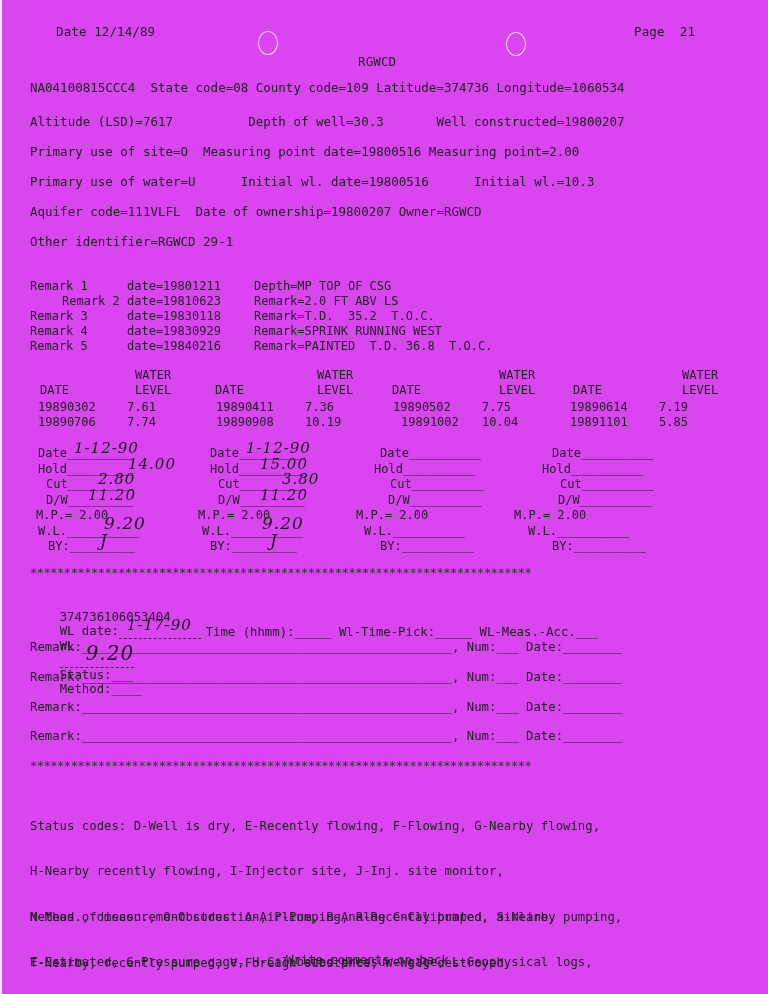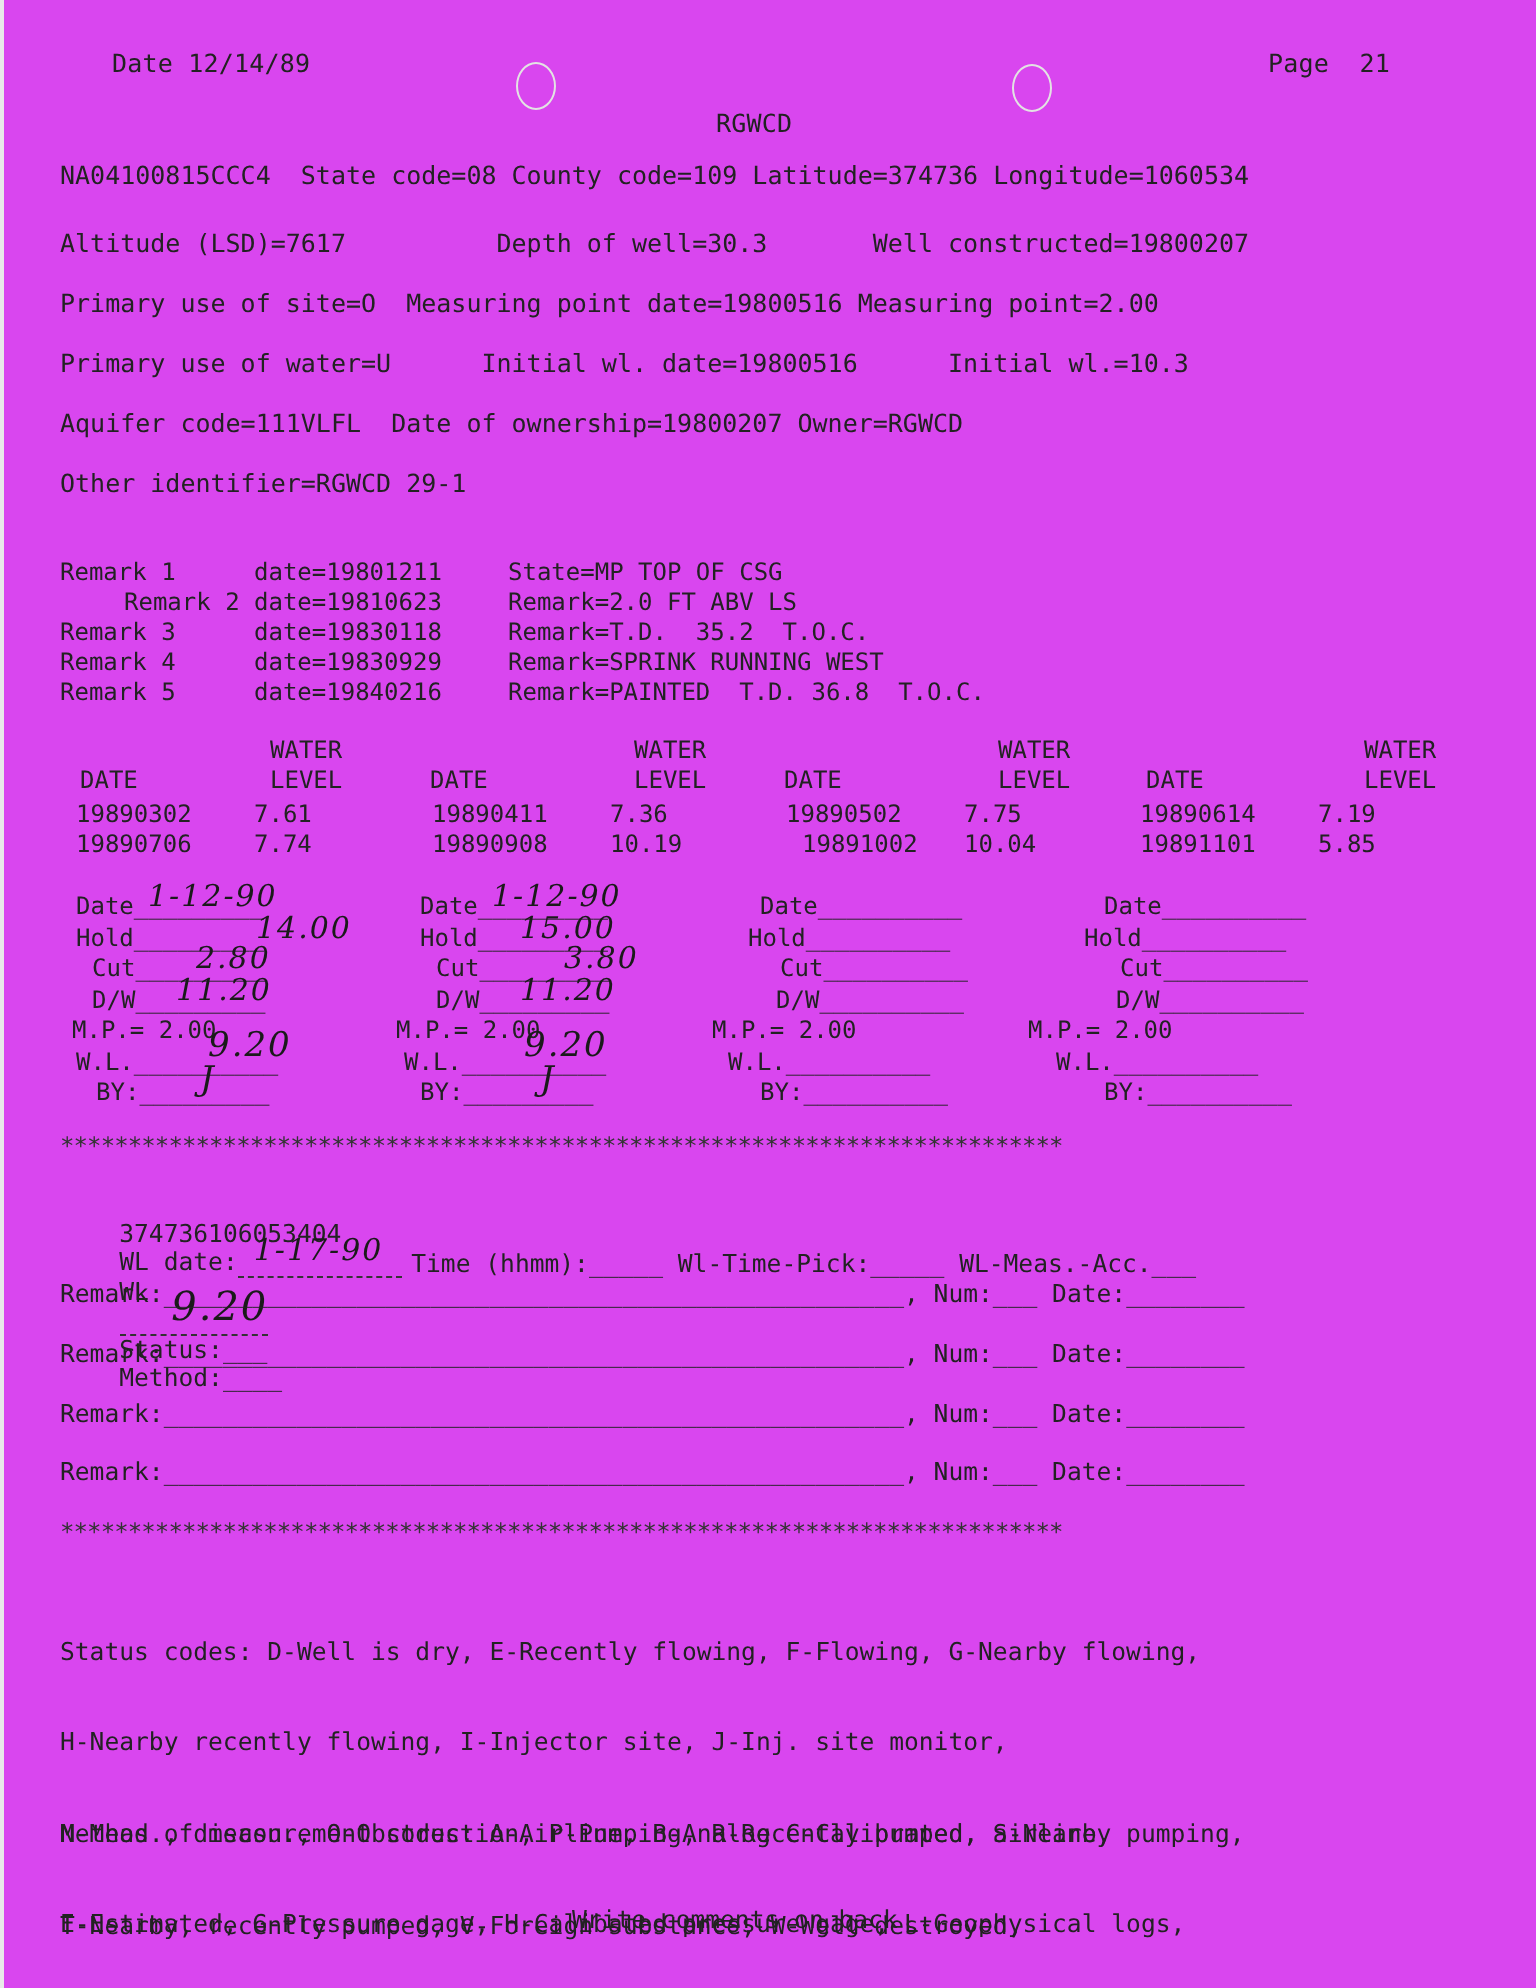--- a/index.html
+++ b/index.html
@@ -37,21 +37,21 @@
   <div class="abs t" style="left:356px; top:54px;">RGWCD</div>
 
   <div class="row" style="top:80px;">NA04100815CCC4  State code=08 County code=109 Latitude=374736 Longitude=1060534</div>
   <div class="row" style="top:114px;">Altitude (LSD)=7617          Depth of well=30.3       Well constructed=19800207</div>
   <div class="row" style="top:144px;">Primary use of site=O  Measuring point date=19800516 Measuring point=2.00</div>
   <div class="row" style="top:174px;">Primary use of water=U      Initial wl. date=19800516      Initial wl.=10.3</div>
   <div class="row" style="top:204px;text-align:right;">Aquifer code=111VLFL  Date of ownership=19800207 Owner=RGWCD</div>
   <div class="row" style="top:234px;">Other identifier=RGWCD 29-1</div>
 
   <div>
-    <div class="rem" style="top:279px;"><span>Remark 1</span><span style="position:absolute;left:97px;">date=19801211</span><span style="position:absolute;left:224px;">State=MP TOP OF CSG</span></div>
+    <div class="rem" style="top:279px;"><span>Remark 1</span><span style="position:absolute;left:97px;">date=19801211</span><span style="position:absolute;left:224px;">Depth=MP TOP OF CSG</span></div>
     <div class="rem" style="top:294px;padding-left:32px;"><span>Remark 2</span><span style="position:absolute;left:97px;">date=19810623</span><span style="position:absolute;left:224px;">Remark=2.0 FT ABV LS</span></div>
     <div class="rem" style="top:309px;"><span>Remark 3</span><span style="position:absolute;left:97px;">date=19830118</span><span style="position:absolute;left:224px;">Remark=T.D.  35.2  T.O.C.</span></div>
     <div class="rem" style="top:324px;"><span>Remark 4</span><span style="position:absolute;left:97px;">date=19830929</span><span style="position:absolute;left:224px;">Remark=SPRINK RUNNING WEST</span></div>
     <div class="rem" style="top:339px;"><span>Remark 5</span><span style="position:absolute;left:97px;">date=19840216</span><span style="position:absolute;left:224px;">Remark=PAINTED  T.D. 36.8  T.O.C.</span></div>
   </div>
 
   <div class="wl-table">
     <div class="hdr">
       <div class="col" style="left:10px; top:15px;">DATE</div>
       <div class="col" style="left:105px; top:0;"><span>WATER</span><br><span>LEVEL</span></div>

